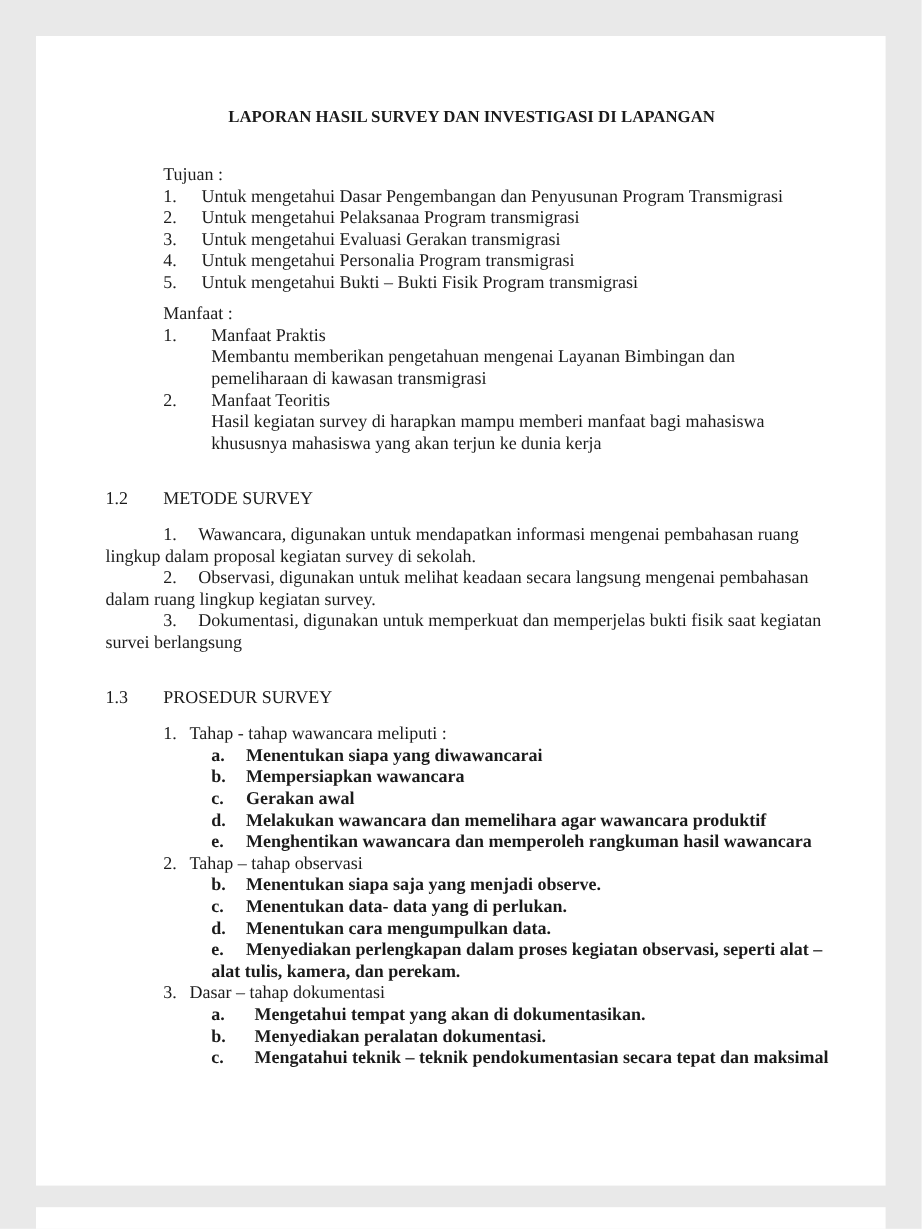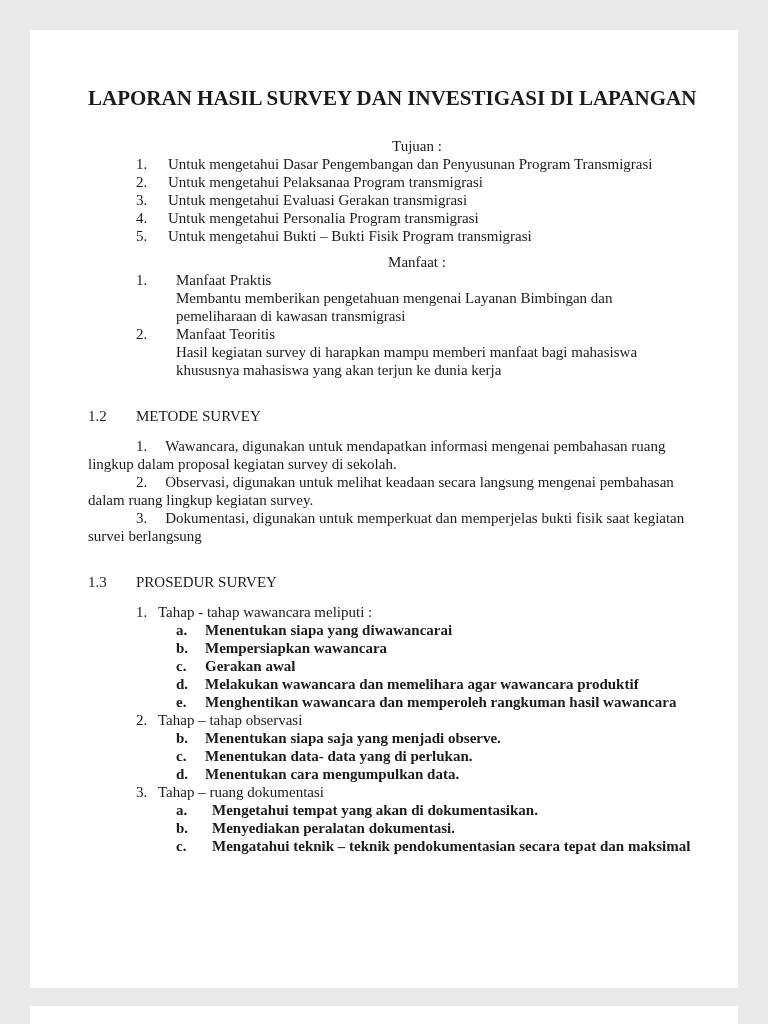--- a/index.html
+++ b/index.html
@@ -15,28 +15,28 @@
   }
   .page-next{
     position:absolute;left:30px;top:1006px;width:708px;height:18px;
     background:#ffffff;
   }
   .content{
     padding:58px 40px 0 58px;
     font-size:15px;line-height:18px;color:#1b1b1b;
   }
   .title{
-    font-size:21px;line-height:21px;font-weight:bold;
-    margin:0 0 28px 0;
+    font-size:14px;line-height:21px;font-weight:bold;
+    text-align:center;margin:0 0 28px 0;
   }
   .sec-head{display:flex;margin:0 0 12px 0;}
   .sec-head.spaced{margin-top:28px;}
   .sec-num{width:48px;flex:0 0 48px;}
   .sec-title{flex:1;}
-  .list-label{margin:0 0 0 48px;text-align:center;}
+  .list-label{margin:0 0 0 48px;}
   .list-label.spaced{margin-top:8px;}
   .num-list{margin-left:48px;}
   .row{display:flex;}
   .mk{flex:0 0 auto;}
   .mk-32{width:32px;}
   .mk-40{width:40px;}
   .mk-22{width:22px;}
   .tx{flex:1;}
   .manfaat-item{margin-left:48px;}
   .desc{margin:0 0 0 40px;max-width:488px;}
@@ -136,27 +136,28 @@
 
       <div class="proc-item">
         <div class="row">
           <span class="mk mk-22">2.</span>
           <span class="tx">Tahap – tahap observasi</span>
         </div>
         <div class="subs">
           <p class="sub"><span class="smk">b.</span><span>Menentukan siapa saja yang menjadi observe.</span></p>
           <p class="sub"><span class="smk">c.</span><span>Menentukan data- data yang di perlukan.</span></p>
           <p class="sub"><span class="smk">d.</span><span>Menentukan cara mengumpulkan data.</span></p>
+          <p class="sub"><span class="smk">e.</span><span>Menyediakan perlengkapan dalam proses kegiatan observasi, seperti alat – alat tulis, kamera, dan perekam.</span></p>
         </div>
       </div>
 
       <div class="proc-item">
         <div class="row">
           <span class="mk mk-22">3.</span>
-          <span class="tx">Tahap – ruang dokumentasi</span>
+          <span class="tx">Dasar – tahap dokumentasi</span>
         </div>
         <div class="subs">
           <p class="sub"><span class="smk-wide">a.</span><span>Mengetahui tempat yang akan di dokumentasikan.</span></p>
           <p class="sub"><span class="smk-wide">b.</span><span>Menyediakan peralatan dokumentasi.</span></p>
           <p class="sub"><span class="smk-wide">c.</span><span>Mengatahui teknik – teknik pendokumentasian secara tepat dan maksimal</span></p>
         </div>
       </div>
 
     </div>
   </div>

